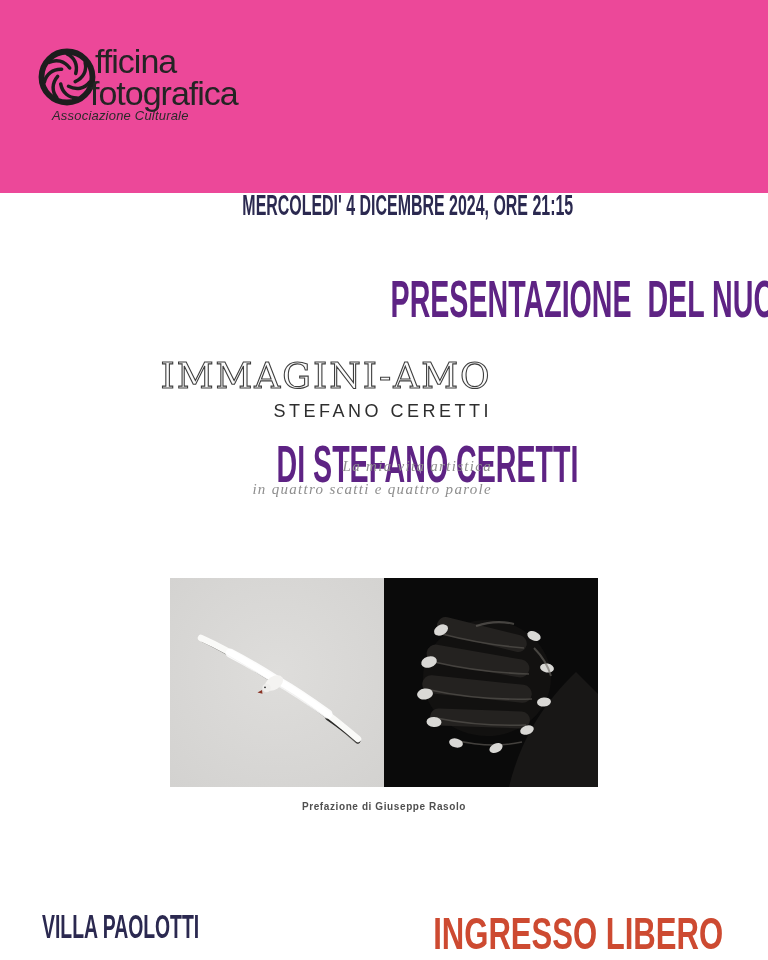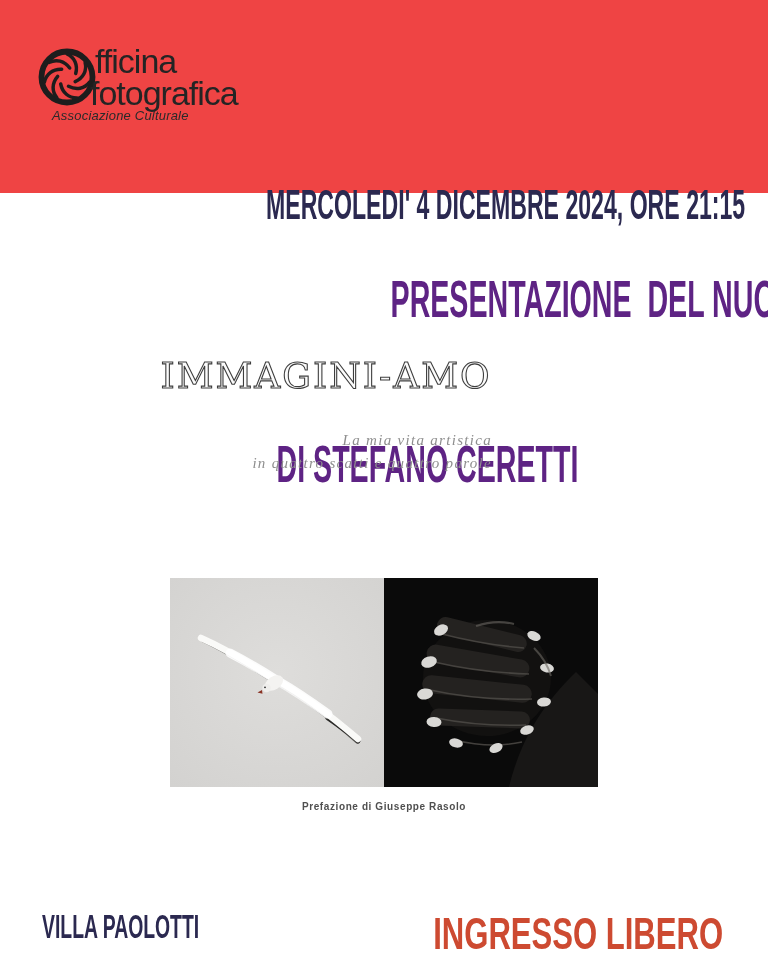--- a/index.html
+++ b/index.html
@@ -6,42 +6,42 @@
   .poster{
     position:relative;
     width:768px;height:960px;
     background:#ffffff;
     overflow:hidden;
     font-family:"Liberation Sans", sans-serif;
   }
   
   .top-band{
     position:absolute;left:0;top:0;width:768px;height:193px;
-    background:#ef4444;
+    background:#ec4899;
   }
   
   .logo{position:absolute;left:36px;top:44px;width:270px;height:92px;}
   .logo-aperture{position:absolute;left:2px;top:4px;width:58px;height:58px;}
   .logo-line1{
     position:absolute;left:59px;top:-1px;
     font-size:34px;line-height:36px;font-weight:400;color:#242424;letter-spacing:-1px;
   }
   .logo-line2{
     position:absolute;left:54px;top:31px;
     font-size:34px;line-height:36px;font-weight:400;color:#242424;letter-spacing:-1px;
   }
   .logo-sub{
     position:absolute;left:16px;top:64px;
     font-size:13px;color:#2a2a2a;letter-spacing:0.2px;white-space:nowrap;font-style:italic;
   }
   
   .date-line{
     position:absolute;left:0;top:142px;width:768px;
-    text-align:right;
-    font-weight:700;font-size:42px;line-height:42px;color:#2b2950;
+    text-align:center;
+    font-weight:700;font-size:29px;line-height:42px;color:#2b2950;
     white-space:pre;
   }
   .date-line .cx{display:inline-block;transform:scaleX(0.55);transform-origin:center;}
   
   .headline{
     position:absolute;left:0;top:217px;width:768px;
     text-align:center;color:#5e2384;
     font-weight:700;font-size:52px;line-height:55px;
   }
   .headline-line{white-space:pre;}
@@ -125,20 +125,21 @@
       <span class="cx">PRESENTAZIONE  DEL NUOVO LIBRO FOTOGRAFICO</span>
     </div>
     <div class="headline-line">
       <span class="cx">DI STEFANO CERETTI</span>
     </div>
   </section>
 
   <section class="book">
     <div class="book-inner">
       <div class="book-title">IMMAGINI-AMO</div>
+      <div class="book-author">STEFANO CERETTI</div>
       <div class="book-tagline">
         <span>La mia vita artistica</span><br>
         <span>in quattro scatti e quattro parole</span>
       </div>
     </div>
   </section>
 
   <div class="photos">
     <svg class="photo" viewBox="0 0 214 209" aria-hidden="true">
       <defs>

